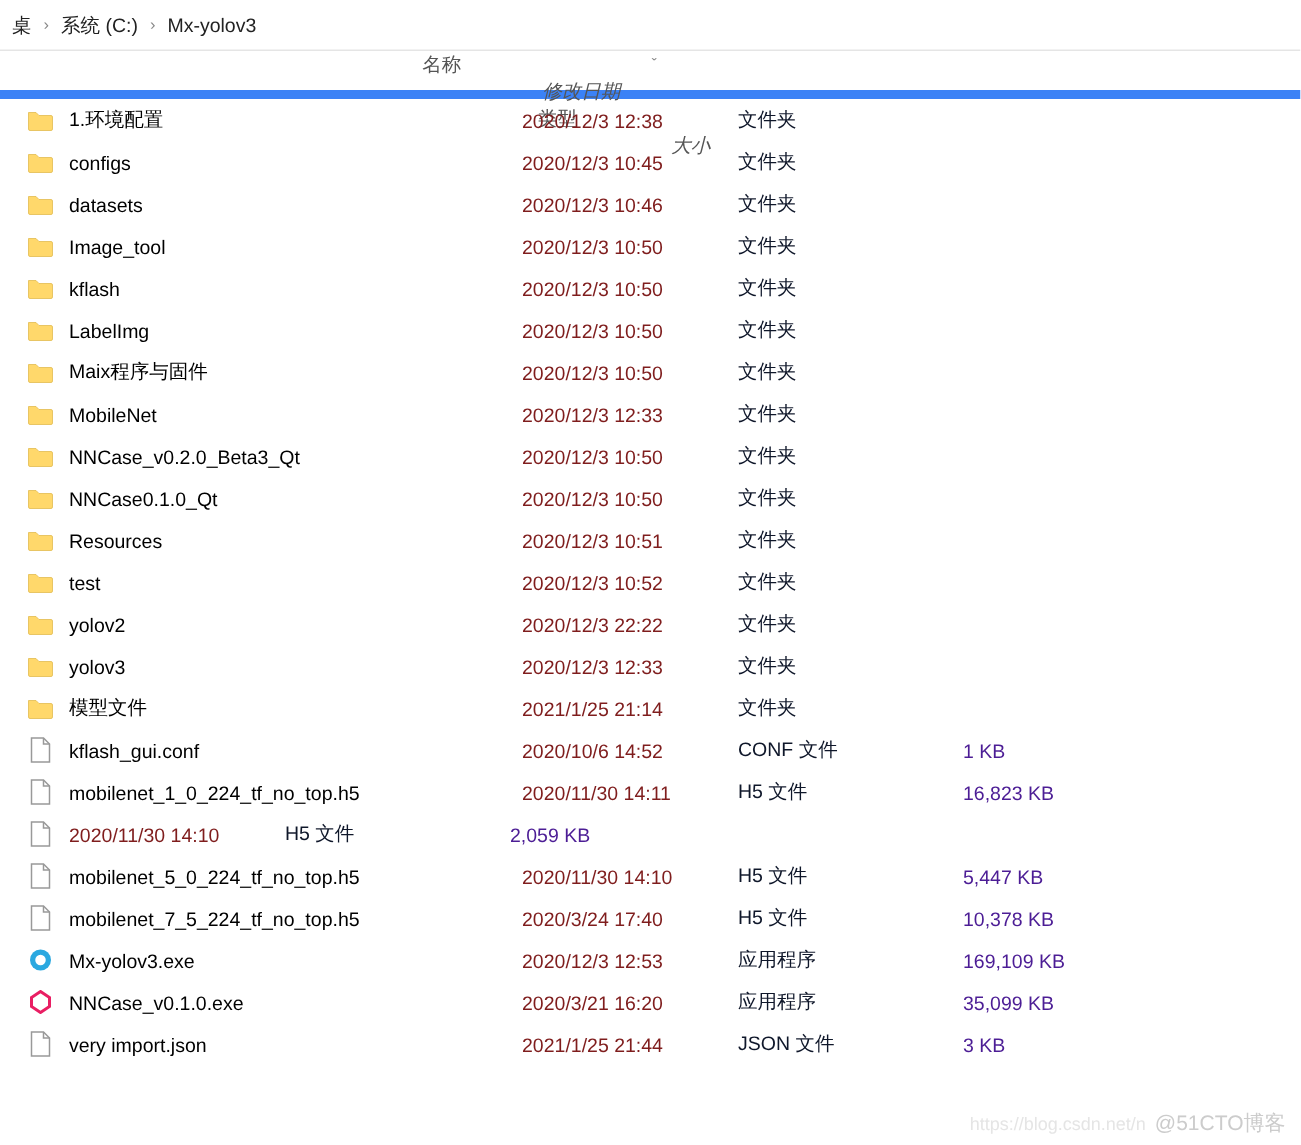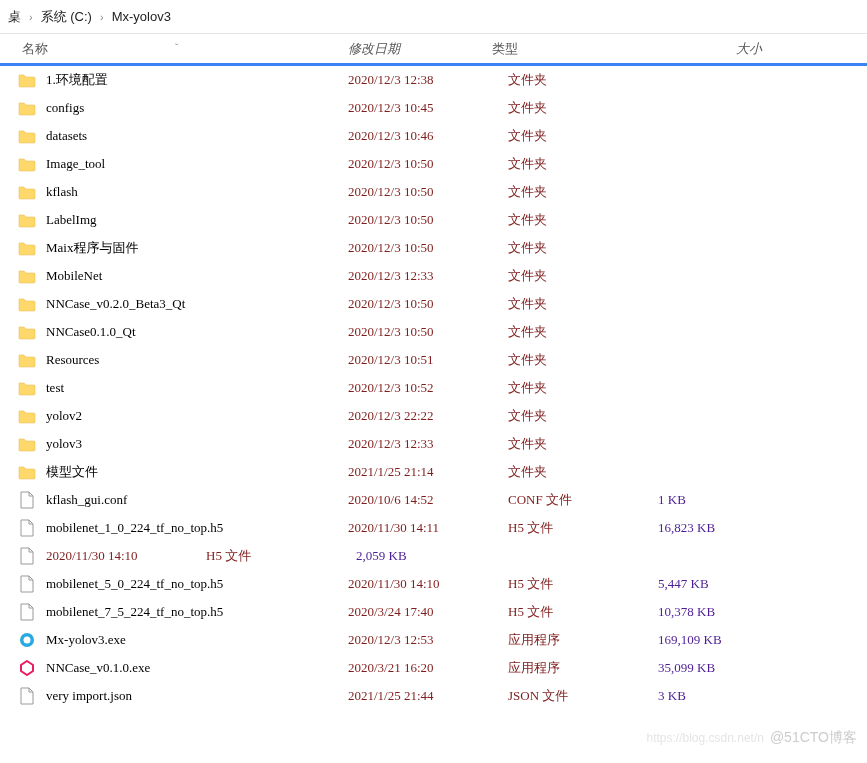--- a/index.html
+++ b/index.html
@@ -19,54 +19,54 @@
       padding: 6px 8px;
       border-bottom: 1px solid #e5e5e5;
       gap: 8px;
       height: 34px;
     }
     .breadcrumb span { color: #222; }
     .breadcrumb .sep { color: #888; font-size: 11px; }
     .header-row {
       display: flex;
       align-items: center;
-      border-bottom: 3px solid #3b82f6;
+      border-bottom: 6px solid #3b82f6;
       height: 32px;
       color: #555;
+      flex-direction: column;
     }
     .col-name { width: 348px; padding-left: 22px; display: flex; align-items: center; gap: 6px; }
     .col-date { width: 144px; font-style: italic; }
     .col-type { width: 150px; }
     .col-size { width: 160px; text-align: right; padding-right: 40px; font-style: italic; }
     .header-row .col-name { position: relative; }
     .sort-indicator { position: absolute; left: 175px; font-size: 10px; color: #888; }
     .file-list { }
     .file-row {
       display: flex;
       align-items: center;
       height: 28px;
-      font-family: Liberation Serif, serif;
     }
     .file-row .icon {
       width: 18px;
       height: 18px;
       margin-left: 18px;
       margin-right: 10px;
       display: inline-flex;
       align-items: center;
       justify-content: center;
       flex-shrink: 0;
     }
     .file-row .name { flex: 0 0 302px; white-space: nowrap; overflow: hidden; }
     .file-row .date { flex: 0 0 144px; color: #7f1d1d; }
-    .file-row .type { flex: 0 0 150px; color: #7f1d1d; margin-left: 16px; }
+    .file-row .type { flex: 0 0 150px; color: #0f172a; }
     .file-row .size { flex: 0 0 160px; padding-right: 40px; color: #4c1d95; }
     .watermark {
       position: absolute;
-      bottom: 16px;
+      bottom: 5px;
       right: 10px;
       color: #ccc;
       font-size: 14px;
       display: flex;
       align-items: center;
       gap: 6px;
     }
     .watermark .csdn { font-size: 12px; color: #e5e5e5; }
   </style>
 </head>

